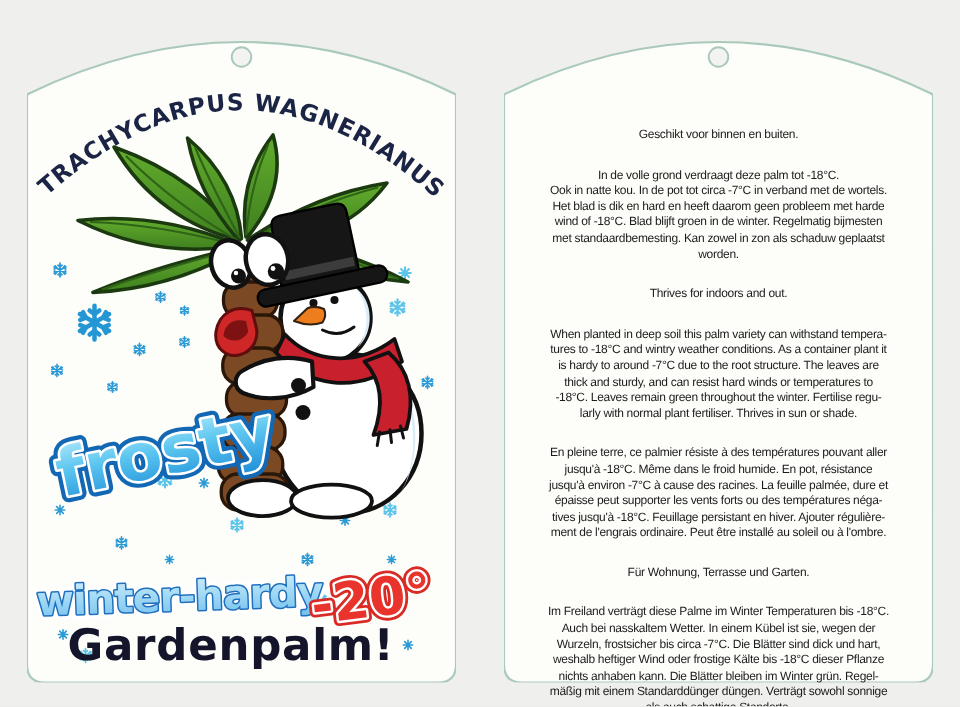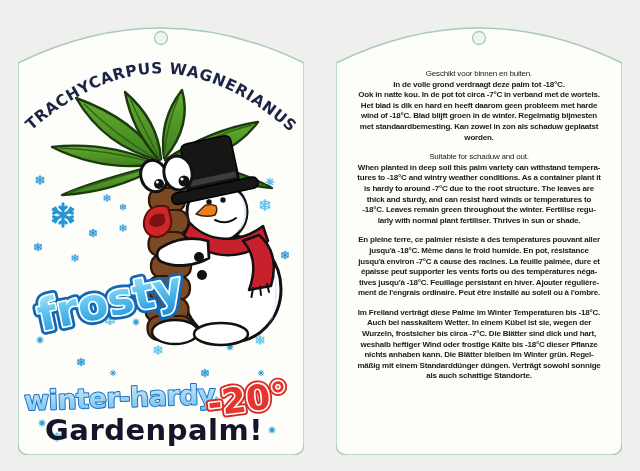--- a/index.html
+++ b/index.html
@@ -7,22 +7,22 @@
         font-family:"Liberation Sans",sans-serif;}
   .tag{position:absolute;top:26px;width:286px;height:429px;}
   .tag-front{left:18px;}
   .tag-back{left:336px;}
   .tag svg.tagart{display:block;width:100%;height:100%;}
   .tag-back .tagbg{position:absolute;inset:0;}
   .care{position:absolute;left:9px;right:9px;top:43px;text-align:center;
         font-family:"Liberation Sans",sans-serif;font-size:8px;line-height:10.6px;
         letter-spacing:-0.2px;color:#1b1b1b;}
   .care section{margin:0 0 9px 0;}
-  .care p{margin:0;}
-  .care .body{white-space:pre;font-weight:bold;}
+  .care p{margin:16px;}
+  .care .body{white-space:pre;}
   
   .arc-title{font:700 15.5px "DejaVu Sans",sans-serif;fill:#1b2444;letter-spacing:0.6px;}
   .frosty-back{font:700 44px "DejaVu Sans",sans-serif;fill:#1268b4;stroke:#1268b4;
                stroke-width:9;stroke-linejoin:round;}
   .frosty-front{font:700 44px "DejaVu Sans",sans-serif;fill:url(#gFrosty);stroke:#ffffff;
                 stroke-width:3.4;paint-order:stroke;stroke-linejoin:round;}
   .wh-back{font:700 27px "DejaVu Sans",sans-serif;letter-spacing:-0.5px;fill:#ffffff;
            stroke:#ffffff;stroke-width:6;stroke-linejoin:round;}
   .wh-front{font:700 27px "DejaVu Sans",sans-serif;letter-spacing:-0.5px;fill:url(#gHardy);
             stroke:#1e6fbe;stroke-width:2;paint-order:stroke;stroke-linejoin:round;}
@@ -205,37 +205,38 @@
       <section>
         <p class="heading">Geschikt voor binnen en buiten.</p>
         <p class="body">In de volle grond verdraagt deze palm tot -18°C.
 Ook in natte kou. In de pot tot circa -7°C in verband met de wortels.
 Het blad is dik en hard en heeft daarom geen probleem met harde
 wind of -18°C. Blad blijft groen in de winter. Regelmatig bijmesten
 met standaardbemesting. Kan zowel in zon als schaduw geplaatst
 worden.</p>
       </section>
       <section>
-        <p class="heading">Suitable for schaduw and out.</p>
+        <p class="heading">Thrives for indoors and out.</p>
         <p class="body">When planted in deep soil this palm variety can withstand tempera-
 tures to -18°C and wintry weather conditions. As a container plant it
 is hardy to around -7°C due to the root structure. The leaves are
 thick and sturdy, and can resist hard winds or temperatures to
 -18°C. Leaves remain green throughout the winter. Fertilise regu-
 larly with normal plant fertiliser. Thrives in sun or shade.</p>
       </section>
       <section>
         <p class="body">En pleine terre, ce palmier résiste à des températures pouvant aller
 jusqu'à -18°C. Même dans le froid humide. En pot, résistance
 jusqu'à environ -7°C à cause des racines. La feuille palmée, dure et
 épaisse peut supporter les vents forts ou des températures néga-
 tives jusqu'à -18°C. Feuillage persistant en hiver. Ajouter régulière-
 ment de l'engrais ordinaire. Peut être installé au soleil ou à l'ombre.</p>
       </section>
       <section>
+        <p class="heading">Für Wohnung, Terrasse und Garten.</p>
         <p class="body">Im Freiland verträgt diese Palme im Winter Temperaturen bis -18°C.
 Auch bei nasskaltem Wetter. In einem Kübel ist sie, wegen der
 Wurzeln, frostsicher bis circa -7°C. Die Blätter sind dick und hart,
 weshalb heftiger Wind oder frostige Kälte bis -18°C dieser Pflanze
 nichts anhaben kann. Die Blätter bleiben im Winter grün. Regel-
 mäßig mit einem Standarddünger düngen. Verträgt sowohl sonnige
 als auch schattige Standorte.</p>
       </section>
     </div>
   </div>

